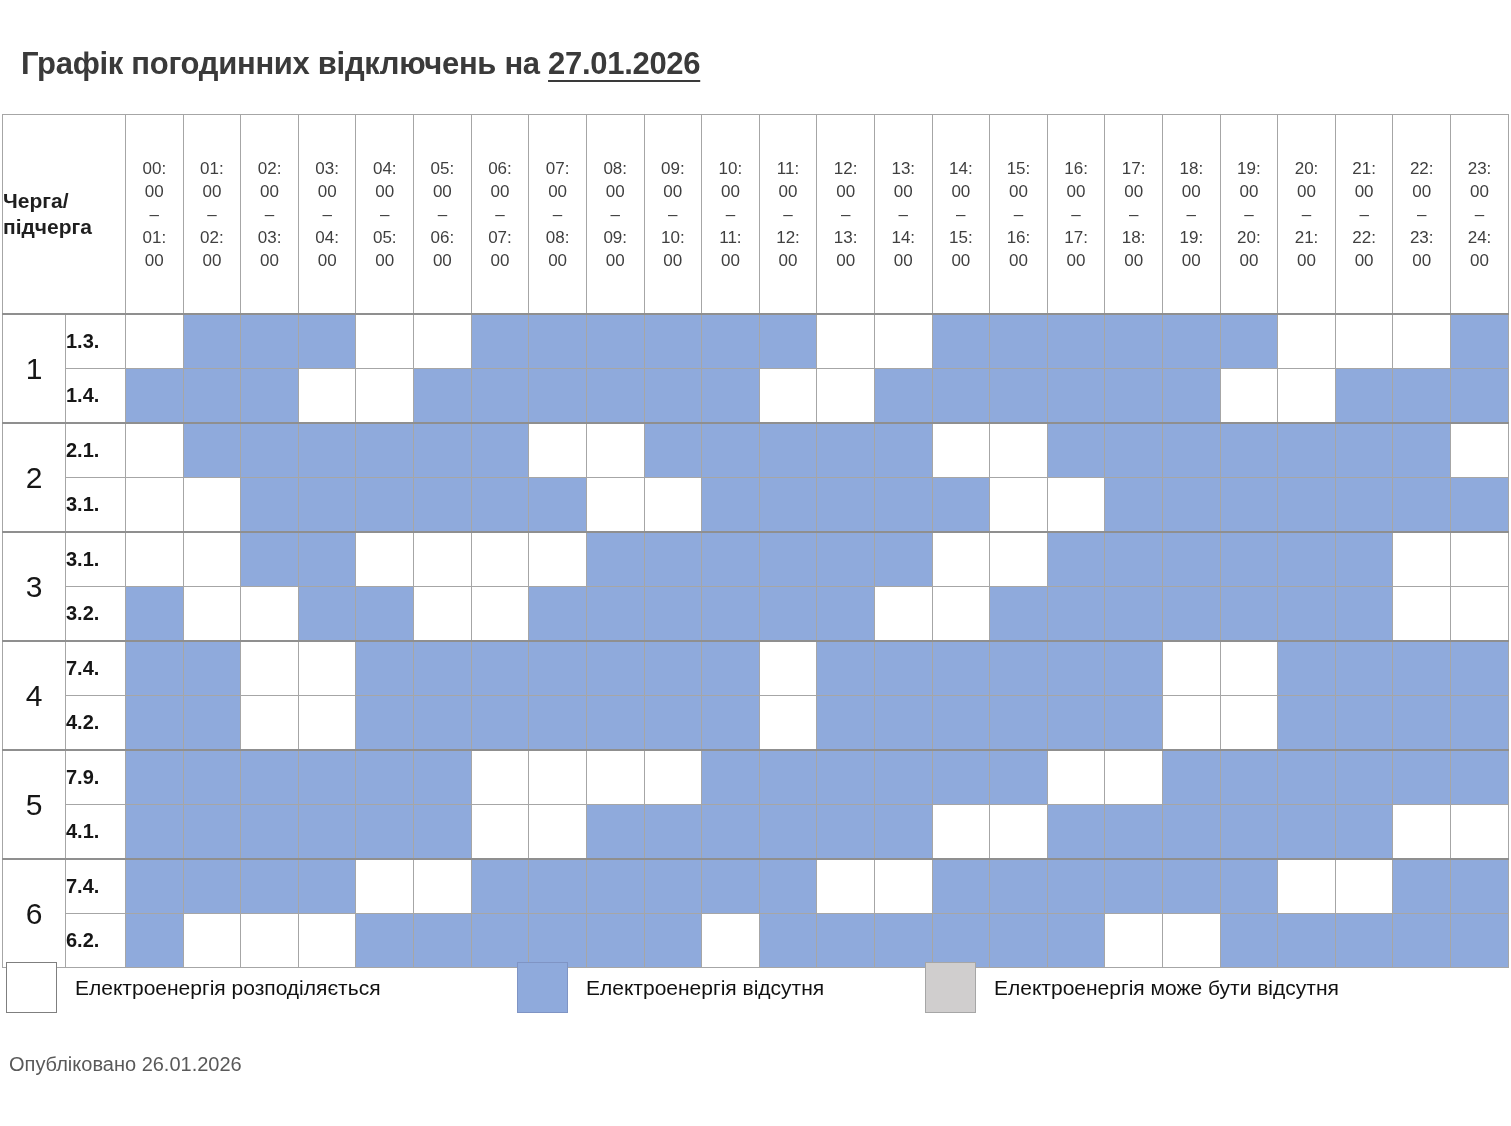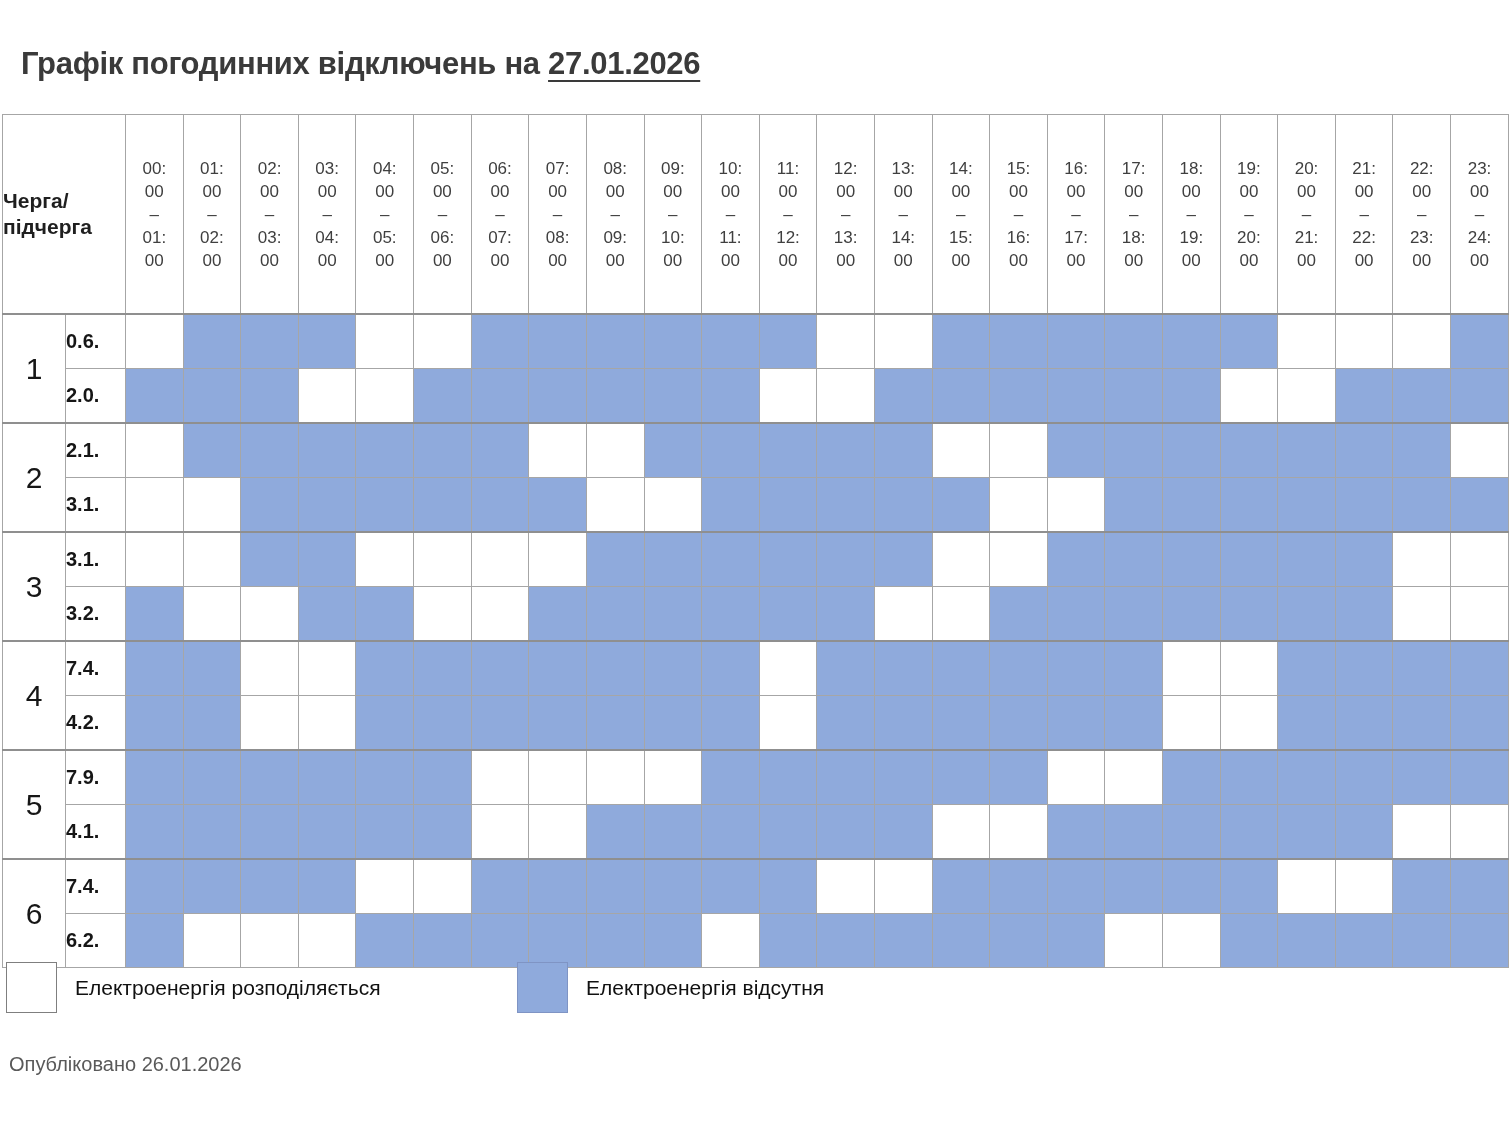--- a/index.html
+++ b/index.html
@@ -100,48 +100,48 @@
             <th>19:<br>00<br>–<br>20:<br>00</th>
             <th>20:<br>00<br>–<br>21:<br>00</th>
             <th>21:<br>00<br>–<br>22:<br>00</th>
             <th>22:<br>00<br>–<br>23:<br>00</th>
             <th>23:<br>00<br>–<br>24:<br>00</th>
           </tr>
         </thead>
         <tbody>
           <tr class="group-first">
             <td class="group-td" rowspan="2">1</td>
-            <td class="queue-td">0.6.</td>
-            <td class="cell" style="background: rgb(255, 255, 255);"></td>
-            <td class="cell" style="background: rgb(143, 170, 220);"></td>
-            <td class="cell" style="background: rgb(143, 170, 220);"></td>
-            <td class="cell" style="background: rgb(143, 170, 220);"></td>
-            <td class="cell" style="background: rgb(255, 255, 255);"></td>
-            <td class="cell" style="background: rgb(255, 255, 255);"></td>
-            <td class="cell" style="background: rgb(143, 170, 220);"></td>
-            <td class="cell" style="background: rgb(143, 170, 220);"></td>
-            <td class="cell" style="background: rgb(143, 170, 220);"></td>
-            <td class="cell" style="background: rgb(143, 170, 220);"></td>
-            <td class="cell" style="background: rgb(143, 170, 220);"></td>
-            <td class="cell" style="background: rgb(143, 170, 220);"></td>
-            <td class="cell" style="background: rgb(255, 255, 255);"></td>
-            <td class="cell" style="background: rgb(255, 255, 255);"></td>
-            <td class="cell" style="background: rgb(143, 170, 220);"></td>
-            <td class="cell" style="background: rgb(143, 170, 220);"></td>
-            <td class="cell" style="background: rgb(143, 170, 220);"></td>
-            <td class="cell" style="background: rgb(143, 170, 220);"></td>
-            <td class="cell" style="background: rgb(143, 170, 220);"></td>
-            <td class="cell" style="background: rgb(143, 170, 220);"></td>
-            <td class="cell" style="background: rgb(255, 255, 255);"></td>
-            <td class="cell" style="background: rgb(255, 255, 255);"></td>
-            <td class="cell" style="background: rgb(255, 255, 255);"></td>
-            <td class="cell" style="background: rgb(143, 170, 220);"></td>
-          </tr>
-          <tr>
-            <td class="queue-td">2.0.</td>
+            <td class="queue-td">1.3.</td>
+            <td class="cell" style="background: rgb(255, 255, 255);"></td>
+            <td class="cell" style="background: rgb(143, 170, 220);"></td>
+            <td class="cell" style="background: rgb(143, 170, 220);"></td>
+            <td class="cell" style="background: rgb(143, 170, 220);"></td>
+            <td class="cell" style="background: rgb(255, 255, 255);"></td>
+            <td class="cell" style="background: rgb(255, 255, 255);"></td>
+            <td class="cell" style="background: rgb(143, 170, 220);"></td>
+            <td class="cell" style="background: rgb(143, 170, 220);"></td>
+            <td class="cell" style="background: rgb(143, 170, 220);"></td>
+            <td class="cell" style="background: rgb(143, 170, 220);"></td>
+            <td class="cell" style="background: rgb(143, 170, 220);"></td>
+            <td class="cell" style="background: rgb(143, 170, 220);"></td>
+            <td class="cell" style="background: rgb(255, 255, 255);"></td>
+            <td class="cell" style="background: rgb(255, 255, 255);"></td>
+            <td class="cell" style="background: rgb(143, 170, 220);"></td>
+            <td class="cell" style="background: rgb(143, 170, 220);"></td>
+            <td class="cell" style="background: rgb(143, 170, 220);"></td>
+            <td class="cell" style="background: rgb(143, 170, 220);"></td>
+            <td class="cell" style="background: rgb(143, 170, 220);"></td>
+            <td class="cell" style="background: rgb(143, 170, 220);"></td>
+            <td class="cell" style="background: rgb(255, 255, 255);"></td>
+            <td class="cell" style="background: rgb(255, 255, 255);"></td>
+            <td class="cell" style="background: rgb(255, 255, 255);"></td>
+            <td class="cell" style="background: rgb(143, 170, 220);"></td>
+          </tr>
+          <tr>
+            <td class="queue-td">1.4.</td>
             <td class="cell" style="background: rgb(143, 170, 220);"></td>
             <td class="cell" style="background: rgb(143, 170, 220);"></td>
             <td class="cell" style="background: rgb(143, 170, 220);"></td>
             <td class="cell" style="background: rgb(255, 255, 255);"></td>
             <td class="cell" style="background: rgb(255, 255, 255);"></td>
             <td class="cell" style="background: rgb(143, 170, 220);"></td>
             <td class="cell" style="background: rgb(143, 170, 220);"></td>
             <td class="cell" style="background: rgb(143, 170, 220);"></td>
             <td class="cell" style="background: rgb(143, 170, 220);"></td>
             <td class="cell" style="background: rgb(143, 170, 220);"></td>
@@ -441,17 +441,21 @@
 
   <div class="legend">
     <div class="legend-item li-0">
       <div class="swatch available" style="background: rgb(255, 255, 255);"></div>
       <div class="lab">Електроенергія розподіляється</div>
     </div>
     <div class="legend-item li-1">
       <div class="swatch off" style="background: rgb(143, 170, 220);"></div>
       <div class="lab">Електроенергія відсутня</div>
     </div>
+    <div class="legend-item li-2">
+      <div class="swatch maybe" style="background: rgb(208, 206, 206);"></div>
+      <div class="lab">Електроенергія може бути відсутня</div>
+    </div>
   </div>
 
   <div class="footer">Опубліковано 26.01.2026</div>
 
 </div>
 
 </body></html>

